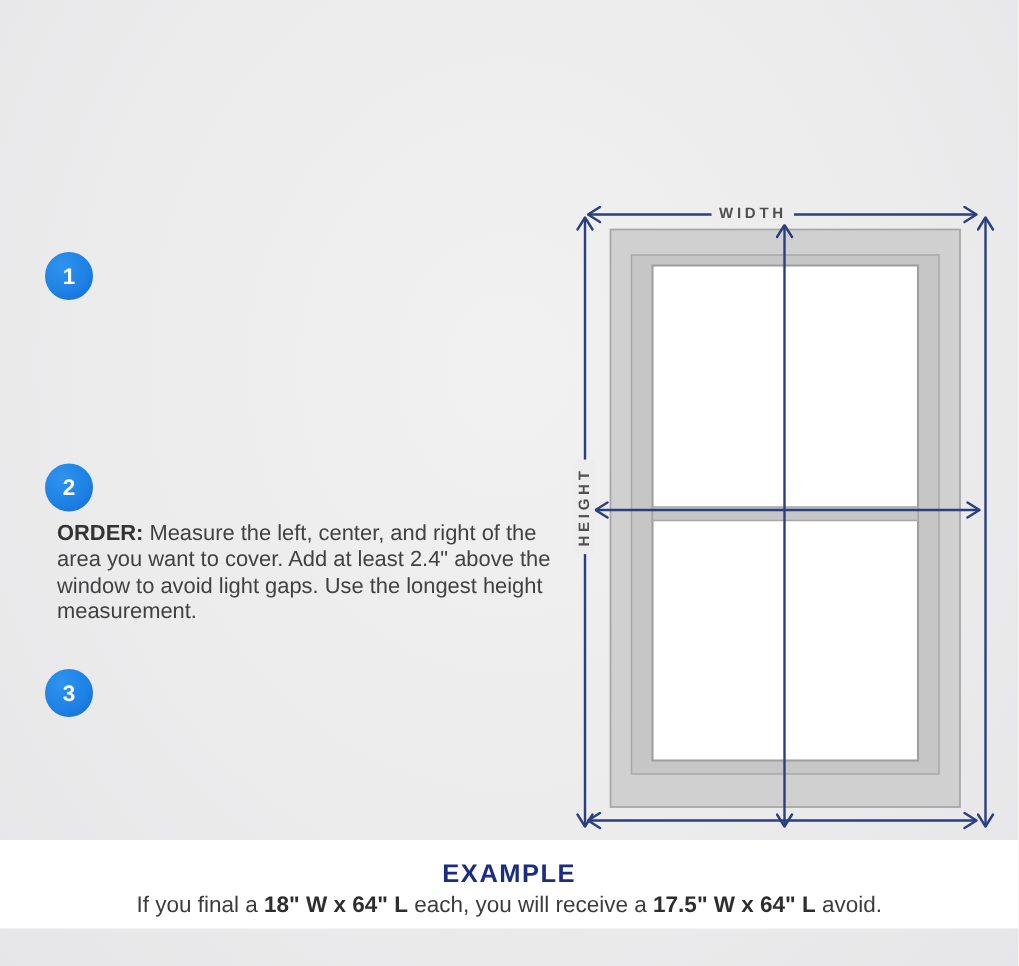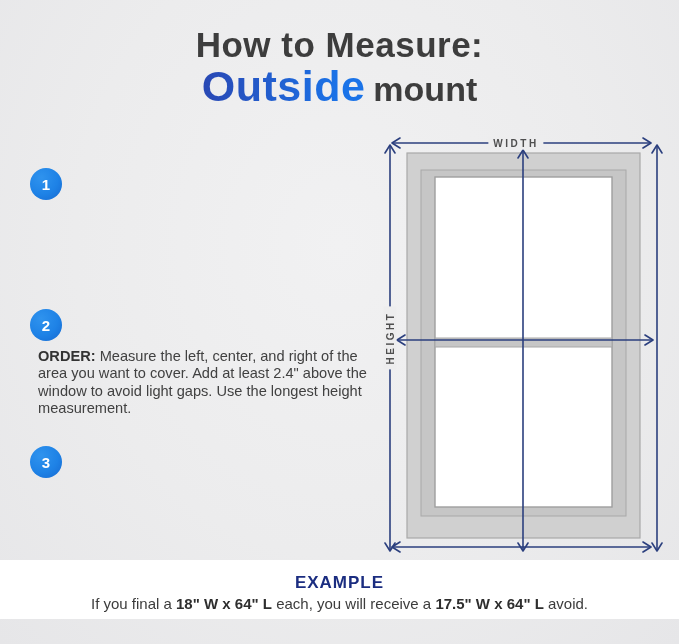--- a/index.html
+++ b/index.html
@@ -56,41 +56,37 @@
   .win-jamb{fill:var(--jamb-gray);stroke:var(--frame-border);stroke-width:1;}
   .win-sash{fill:#ffffff;stroke:#9f9f9f;stroke-width:1.4;}
   .win-rail{fill:var(--jamb-gray);stroke:var(--frame-border);stroke-width:1;}
   .mline{stroke:var(--navy);stroke-width:1.6;fill:none;}
   .mhead{stroke:var(--navy);stroke-width:1.6;fill:none;stroke-linecap:round;stroke-linejoin:round;}
   .dim-label{
     position:absolute;background:var(--bg-gray);color:#4f4f4f;
     font-size:10px;font-weight:700;letter-spacing:2.5px;
     padding:1px 5px;white-space:nowrap;
   }
-  .dim-label-width{left:146px;top:23px;transform:translate(-50%,-50%);}
+  .dim-label-width{left:132px;top:23px;transform:translate(-50%,-50%);}
   .dim-label-height{left:20px;top:218px;transform:translate(-50%,-50%) rotate(-90deg);}
 
   
   .example{
     position:absolute;left:0;top:560px;width:100%;height:59px;
     background:#ffffff;text-align:center;
   }
   .example-heading{margin-top:13px;font-size:17px;font-weight:700;color:var(--heading-navy);letter-spacing:1px;}
   .example-sentence{margin-top:2px;font-size:15px;color:#3c3c3c;}
   .example-sentence .b{font-weight:700;color:#2e2e2e;}
 </style>
 </head>
 <body>
 
 <div class="canvas">
 
-  <div class="title-block">
-    <div class="title-line1">How to Measure:</div>
-    <div class="title-line2"><span class="title-highlight">Outside</span><span class="title-suffix">mount</span></div>
-  </div>
 
   <div class="step step-1">
     <div class="badge">
         <span>1</span>
       </div>
   </div>
 
   <div class="step step-2">
     <div class="badge">
         <span>2</span>

